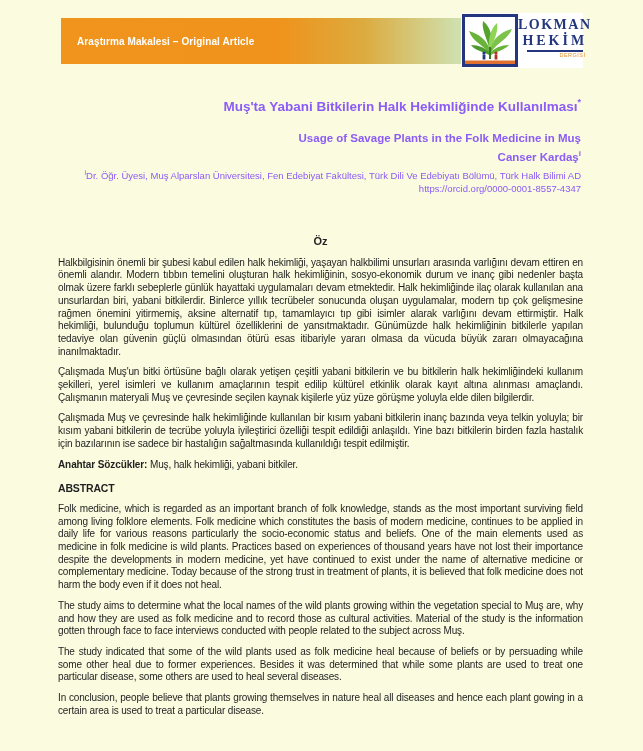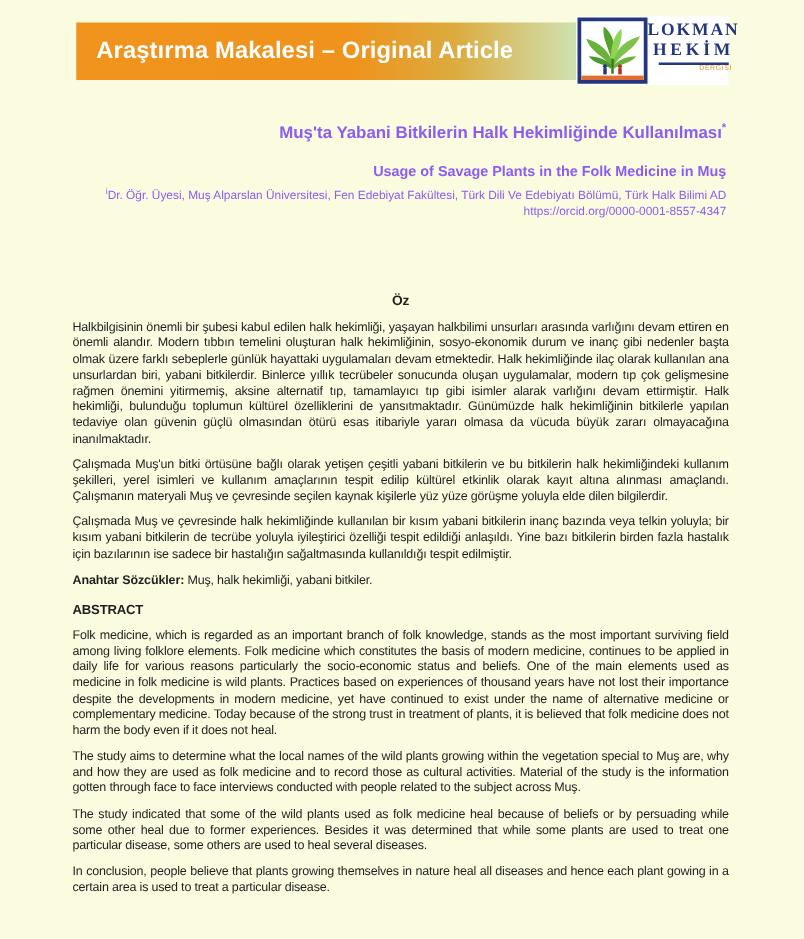--- a/index.html
+++ b/index.html
@@ -11,21 +11,21 @@
   }
   .page{position:relative;width:643px;height:751px;}
 
   
   .banner{
     position:absolute;left:61px;top:18px;width:522px;height:46px;
     background:linear-gradient(90deg,#f0941d 0%,#ef931c 42%,#dcab3f 58%,#cfe0ae 76%,#c9e8d2 92%,#c7e9d8 100%);
     display:flex;align-items:center;
   }
   .banner-label{
-    color:#ffffff;font-weight:bold;font-size:19px;
+    color:#ffffff;font-weight:bold;font-size:10px;
     padding-left:16px;letter-spacing:.1px;
   }
 
   
   .logo{
     position:absolute;left:461px;top:13px;width:122px;height:55px;
     background:#ffffff;display:flex;align-items:flex-start;
   }
   .logo-square{
     width:50px;height:47px;border:3px solid #24377e;background:#ffffff;
@@ -109,20 +109,21 @@
       <div class="logo-line1">LOKMAN</div>
       <div class="logo-line2">HEKİM</div>
       <div class="logo-rule"></div>
       <div class="logo-sub">DERGİSİ</div>
     </div>
   </div>
 
   <div class="headerblock">
     <h1 class="title"><span>Muş'ta Yabani Bitkilerin Halk Hekimliğinde Kullanılması</span><sup>*</sup></h1>
     <div class="subtitle">Usage of Savage Plants in the Folk Medicine in Muş</div>
+    <div class="author"><span>Canser Kardaş</span><sup>i</sup></div>
     <div class="affiliation"><sup>i</sup><span>Dr. Öğr. Üyesi, Muş Alparslan Üniversitesi, Fen Edebiyat Fakültesi, Türk Dili Ve Edebiyatı Bölümü, Türk Halk Bilimi AD</span></div>
     <div class="orcid">https://orcid.org/0000-0001-8557-4347</div>
   </div>
 
   <div class="content">
     <h2 class="oz-heading">Öz</h2>
     <p>Halkbilgisinin önemli bir şubesi kabul edilen halk hekimliği, yaşayan halkbilimi unsurları arasında varlığını devam ettiren en önemli alandır. Modern tıbbın temelini oluşturan halk hekimliğinin, sosyo-ekonomik durum ve inanç gibi nedenler başta olmak üzere farklı sebeplerle günlük hayattaki uygulamaları devam etmektedir. Halk hekimliğinde ilaç olarak kullanılan ana unsurlardan biri, yabani bitkilerdir. Binlerce yıllık tecrübeler sonucunda oluşan uygulamalar, modern tıp çok gelişmesine rağmen önemini yitirmemiş, aksine alternatif tıp, tamamlayıcı tıp gibi isimler alarak varlığını devam ettirmiştir. Halk hekimliği, bulunduğu toplumun kültürel özelliklerini de yansıtmaktadır. Günümüzde halk hekimliğinin bitkilerle yapılan tedaviye olan güvenin güçlü olmasından ötürü esas itibariyle yararı olmasa da vücuda büyük zararı olmayacağına inanılmaktadır.</p>
     <p>Çalışmada Muş'un bitki örtüsüne bağlı olarak yetişen çeşitli yabani bitkilerin ve bu bitkilerin halk hekimliğindeki kullanım şekilleri, yerel isimleri ve kullanım amaçlarının tespit edilip kültürel etkinlik olarak kayıt altına alınması amaçlandı. Çalışmanın materyali Muş ve çevresinde seçilen kaynak kişilerle yüz yüze görüşme yoluyla elde dilen bilgilerdir.</p>
     <p>Çalışmada Muş ve çevresinde halk hekimliğinde kullanılan bir kısım yabani bitkilerin inanç bazında veya telkin yoluyla; bir kısım yabani bitkilerin de tecrübe yoluyla iyileştirici özelliği tespit edildiği anlaşıldı. Yine bazı bitkilerin birden fazla hastalık için bazılarının ise sadece bir hastalığın sağaltmasında kullanıldığı tespit edilmiştir.</p>
     <p class="kw"><b>Anahtar Sözcükler:</b><span> Muş, halk hekimliği, yabani bitkiler.</span></p>

